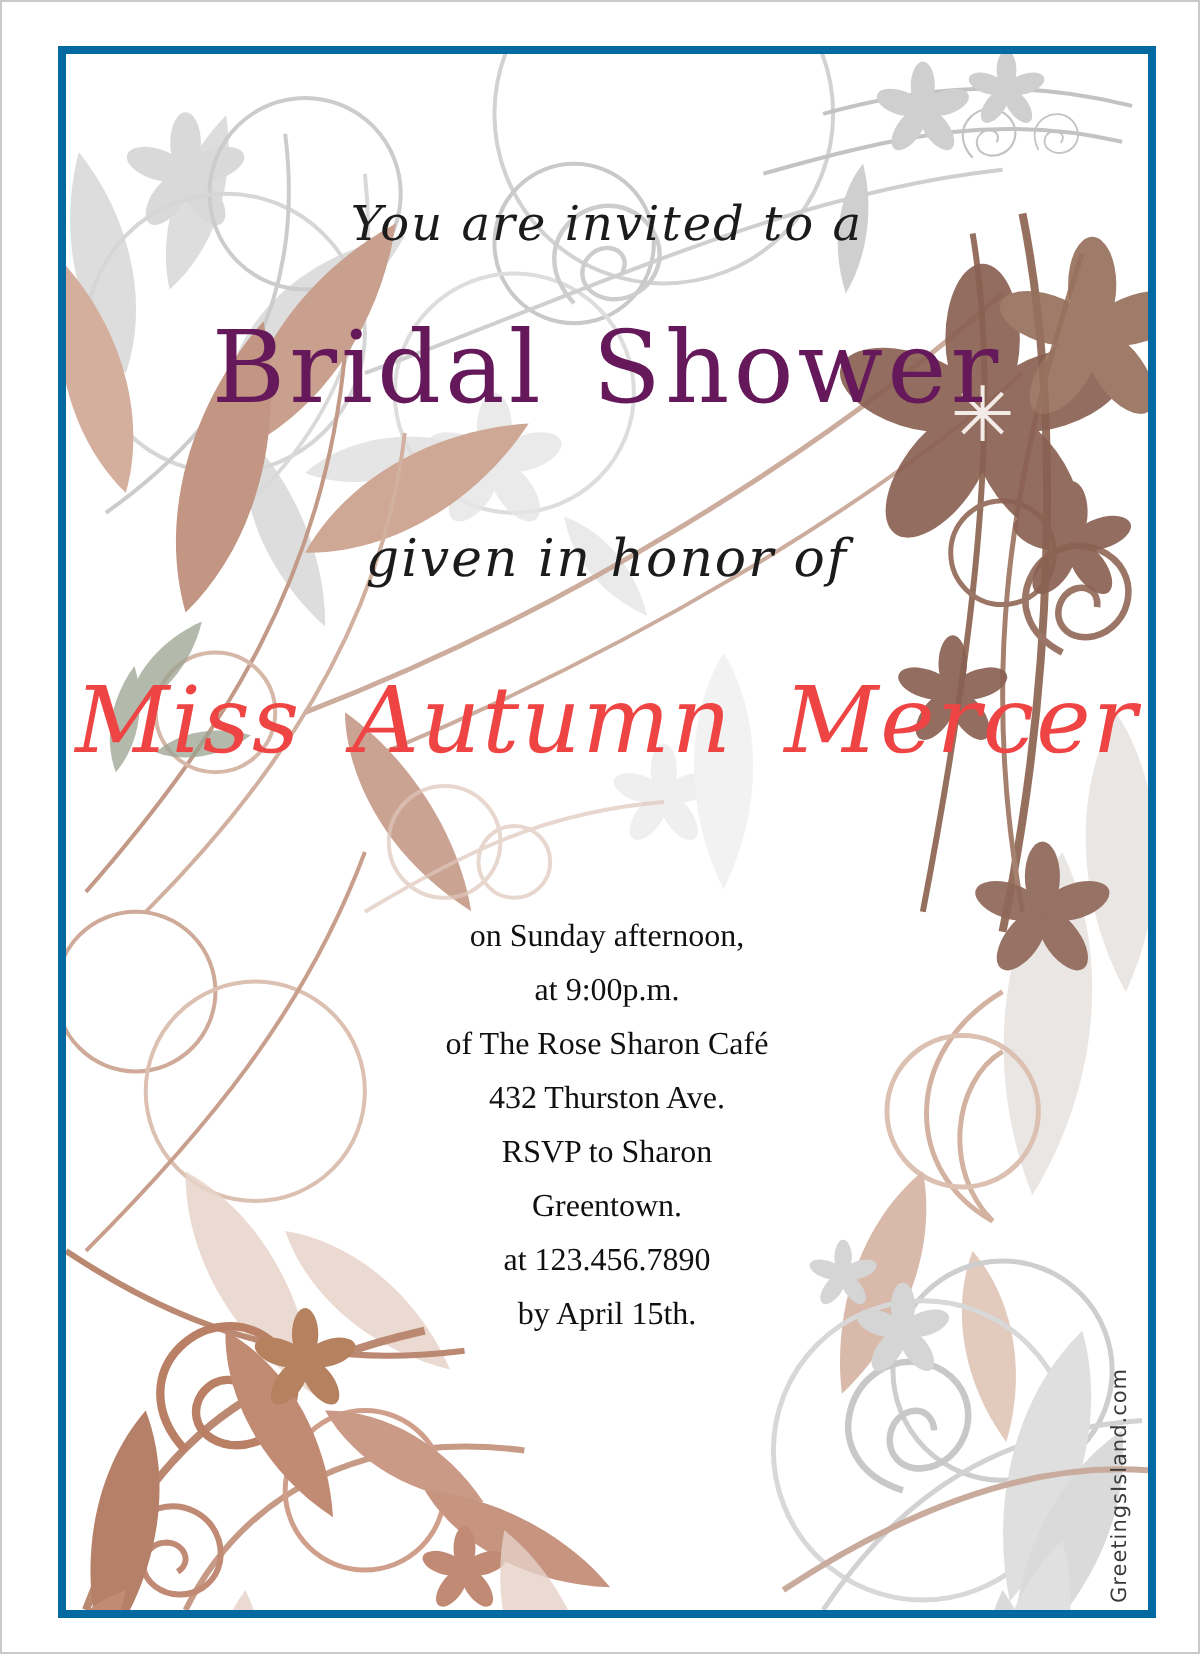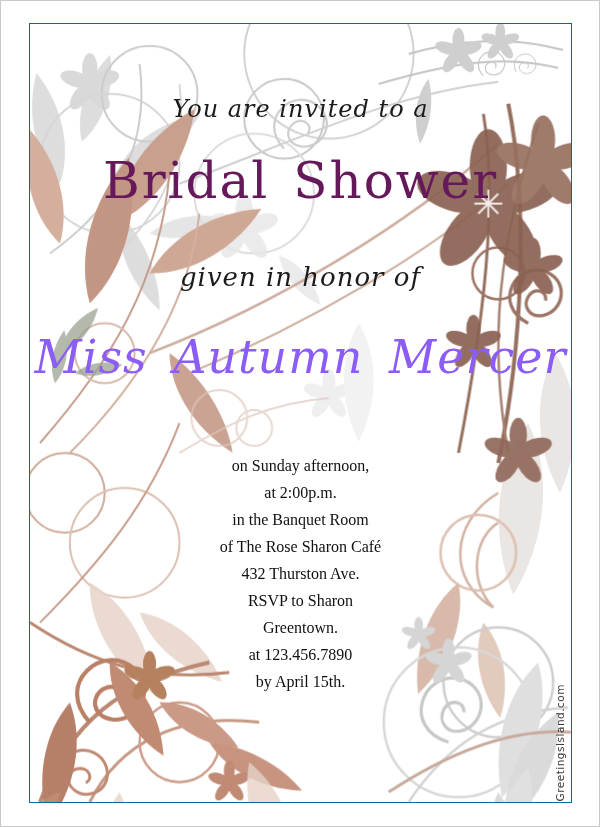--- a/index.html
+++ b/index.html
@@ -8,21 +8,21 @@
     width:598px;height:825px;
     border:1px solid #c9c9c9;
     background:#ffffff;
     overflow:hidden;
     font-family:"Liberation Serif", serif;
   }
   .card{
     position:absolute;
     left:28px;top:22px;
     width:541px;height:778px;
-    border:1px solid #0369a1;
+    border:4px solid #0369a1;
     background:#ffffff;
     overflow:hidden;
   }
   .florals{position:absolute;left:0;top:0;width:100%;height:100%;}
   .content{position:absolute;left:0;top:0;width:100%;height:100%;z-index:2;text-align:center;}
   .intro{
     position:absolute;left:0;width:100%;top:70px;
     font-family:"DejaVu Serif", serif;font-style:italic;
     font-size:24px;line-height:30px;color:#1b1b1b;letter-spacing:1px;
   }
@@ -33,21 +33,21 @@
     letter-spacing:2px;word-spacing:6px;
   }
   .subtitle{
     position:absolute;left:0;width:100%;top:238px;
     font-family:"DejaVu Serif", serif;font-style:italic;
     font-size:26px;line-height:30px;color:#1b1b1b;letter-spacing:1px;
   }
   .honoree{
     position:absolute;left:0;width:100%;top:302px;
     font-family:"DejaVu Serif", serif;font-style:italic;
-    font-size:46px;line-height:62px;color:#8b5cf6;
+    font-size:46px;line-height:62px;color:#ef4444;
     letter-spacing:1px;word-spacing:10px;
   }
   .details{
     position:absolute;left:0;width:100%;top:428px;
     font-family:"Liberation Serif", serif;
     font-size:16px;line-height:27px;color:#101010;
   }
   .watermark{
     position:absolute;right:33px;bottom:25px;z-index:3;
     writing-mode:vertical-rl;transform:rotate(180deg);
@@ -240,22 +240,21 @@
       </g>
     </svg>
 
     <div class="content">
       <div class="intro">You are invited to a</div>
       <div class="title">Bridal Shower</div>
       <div class="subtitle">given in honor of</div>
       <div class="honoree">Miss Autumn Mercer</div>
       <div class="details">
         <div class="detail-line">on Sunday afternoon,</div>
-        <div class="detail-line">at 2:00p.m.</div>
-        <div class="detail-line">in the Banquet Room</div>
+        <div class="detail-line">at 9:00p.m.</div>
         <div class="detail-line">of The Rose Sharon Café</div>
         <div class="detail-line">432 Thurston Ave.</div>
         <div class="detail-line">RSVP to Sharon</div>
         <div class="detail-line">Greentown.</div>
         <div class="detail-line">at 123.456.7890</div>
         <div class="detail-line">by April 15th.</div>
       </div>
     </div>
   </div>
 

